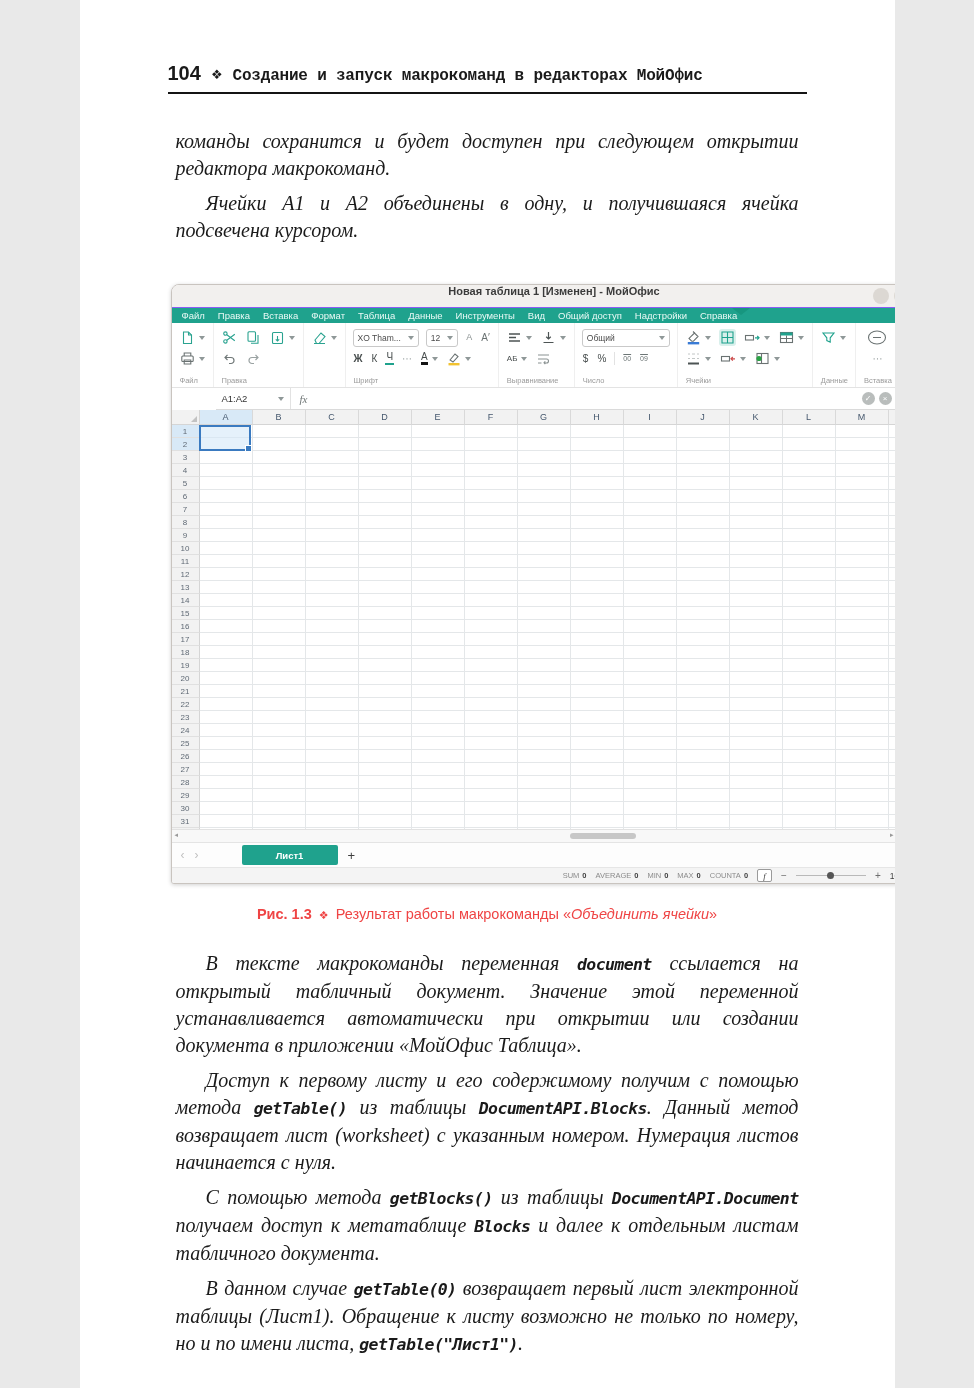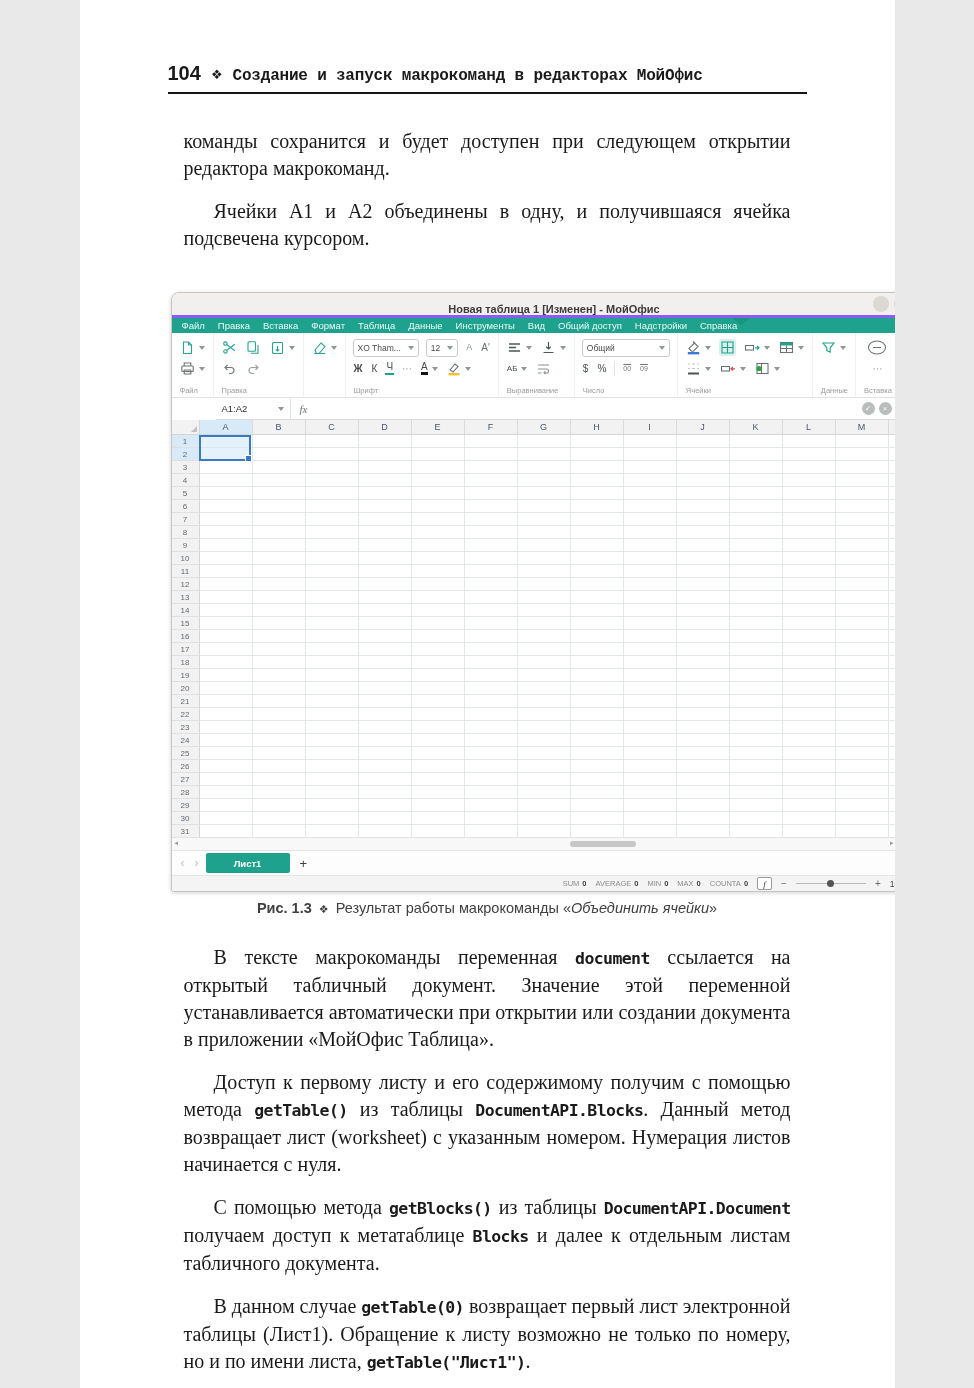--- a/index.html
+++ b/index.html
@@ -9,30 +9,30 @@
 
   
   .bookhead{display:flex;align-items:baseline;gap:10px;font-family:"Liberation Sans",sans-serif;}
   .pagenum{font-size:20px;font-weight:bold;}
   .hdiamond{font-size:13px;position:relative;top:-1px;}
   .headtitle{font-size:16px;font-weight:600;letter-spacing:-0.2px;font-family:Liberation Mono, monospace;}
   .headrule{border-bottom:2.5px solid #141414;margin-top:7px;}
 
   
   .intro{margin-top:34px;}
-  .par{font-size:20px;line-height:27px;text-align:justify;margin:16px;}
+  .par{font-size:20px;line-height:27px;text-align:justify;margin:8px;font-style:italic;}
   .par.ind{text-indent:30px;}
   .par .code{font-family:"DejaVu Sans Mono",monospace;font-weight:bold;font-size:16.5px;letter-spacing:-0.6px;}
   .body-text{margin-top:28px;}
 
   
   .appwin{width:765px;height:598px;margin:40px 0 0 3px;border:1px solid #c9c4bf;border-radius:8px 8px 3px 3px;
           box-shadow:0 1px 4px rgba(0,0,0,.18);overflow:hidden;background:#fff;
           font-family:"Liberation Sans",sans-serif;display:flex;flex-direction:column;position:relative;}
-  .titlebar{height:22px;background:#f2f0ee;border-bottom:3px solid #8b5cf6;display:flex;align-items:flex-end;position:relative;flex:none;}
+  .titlebar{height:22px;background:#f2f0ee;border-bottom:1px solid #8b5cf6;display:flex;align-items:flex-start;position:relative;flex:none;}
   .wintitle{flex:1;text-align:center;font-size:11px;font-weight:bold;color:#3b3b3b;}
   .winctrls{position:absolute;right:6px;top:3px;display:flex;gap:5px;}
   .wbtn{width:16px;height:16px;border-radius:50%;background:#dcd8d3;color:#6e6a66;font-size:9px;
         display:flex;align-items:center;justify-content:center;line-height:1;}
   
   .menubar{height:15px;background:#1fa28d;display:flex;align-items:center;gap:13px;padding:0 10px;flex:none;position:relative;}
   .mi{color:#eafaf6;font-size:9.5px;white-space:nowrap;}
   .tri{position:absolute;top:0;width:0;height:0;border-left:9px solid transparent;border-right:9px solid transparent;border-top:7px solid #17967f;}
   
   .toolbar{height:64px;background:#fff;border-bottom:1px solid #e3e3e3;display:flex;flex:none;overflow:hidden;}
@@ -84,36 +84,36 @@
   .vthumb{position:absolute;top:12px;left:2px;width:6px;height:48px;border-radius:3px;background:#c7c7c7;}
   .varrow{position:absolute;top:1px;left:2px;font-size:6px;color:#9a9a9a;}
   
   .sidebar{width:28px;flex:none;background:#f6f6f6;border-left:1px solid #e3e3e3;display:flex;flex-direction:column;align-items:center;padding-top:7px;gap:11px;}
   .sbi{color:#6f7878;}
   .sbfx{font-style:italic;font-family:"Liberation Serif",serif;font-size:11px;color:#6f7878;}
   
   .sheetbar{height:24px;border-top:1px solid #e4e4e4;background:#fdfdfd;display:flex;align-items:center;gap:4px;padding-left:6px;flex:none;}
   .nav{color:#c0c0c0;font-size:12px;padding:0 3px;}
   .stab{height:20px;min-width:52px;background:#1fa28d;color:#fff;font-size:9.5px;font-weight:bold;
-        display:flex;align-items:center;justify-content:center;border-radius:2px;padding:0 16px;}
+        display:flex;align-items:center;justify-content:center;border-radius:2px;padding:0 22px;margin-left:36px;}
   .addtab{font-size:13px;color:#3e3e3e;padding:0 6px;}
   .statusbar{height:15px;background:#f4f4f4;border-top:1px solid #e6e6e6;display:flex;align-items:center;
              justify-content:flex-end;gap:9px;padding-right:10px;font-size:7.5px;color:#8b8b8b;flex:none;}
   .stat{display:flex;gap:3px;align-items:center;}
   .statv{color:#3f3f3f;font-weight:bold;}
   .fxsq{width:13px;height:11px;border:1px solid #9a9a9a;border-radius:2px;display:flex;align-items:center;justify-content:center;
         font-family:"Liberation Serif",serif;font-style:italic;font-size:9px;color:#444;background:#fff;}
   .zslider{width:70px;height:1px;background:#b9b9b9;position:relative;}
   .zdot{position:absolute;left:45%;top:-3px;width:7px;height:7px;border-radius:50%;background:#555;}
   .zpm{font-size:10px;color:#6d6d6d;}
   .zoomval{font-size:8.5px;color:#3f3f3f;}
   .zchev{width:0;height:0;border-left:3px solid transparent;border-right:3px solid transparent;border-top:4px solid #8f9898;}
 
   
-  .caption{margin-top:8px;text-align:center;font-family:"Liberation Sans",sans-serif;font-size:14.5px;color:#404040;}
+  .caption{margin-top:22px;text-align:center;font-family:"Liberation Sans",sans-serif;font-size:14.5px;color:#ef4444;}
   .caption .cb{font-weight:bold;}
   .caption .cd{font-size:11px;padding:0 7px;}
   .caption .ci{font-style:italic;}
 </style>
 </head>
 <body>
 
 <div class="page">
   <div class="content">
 

